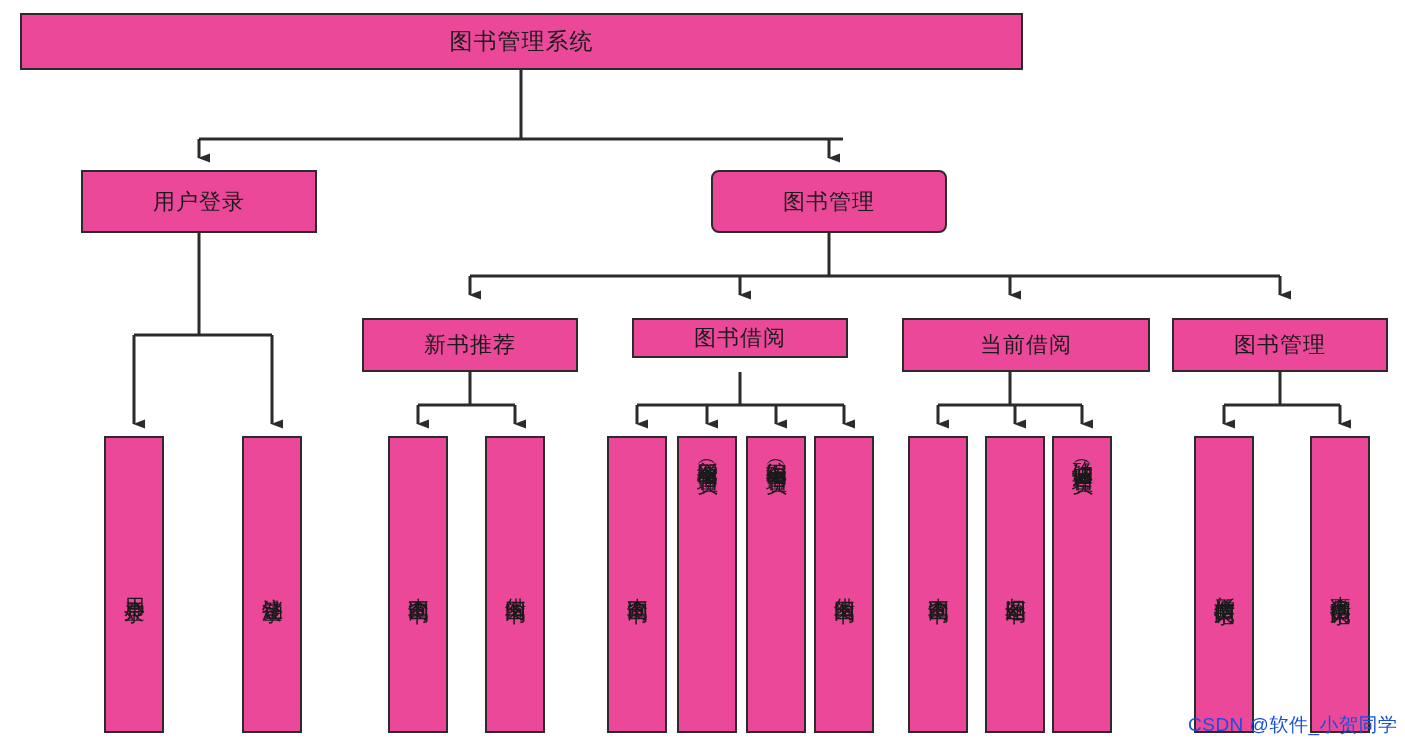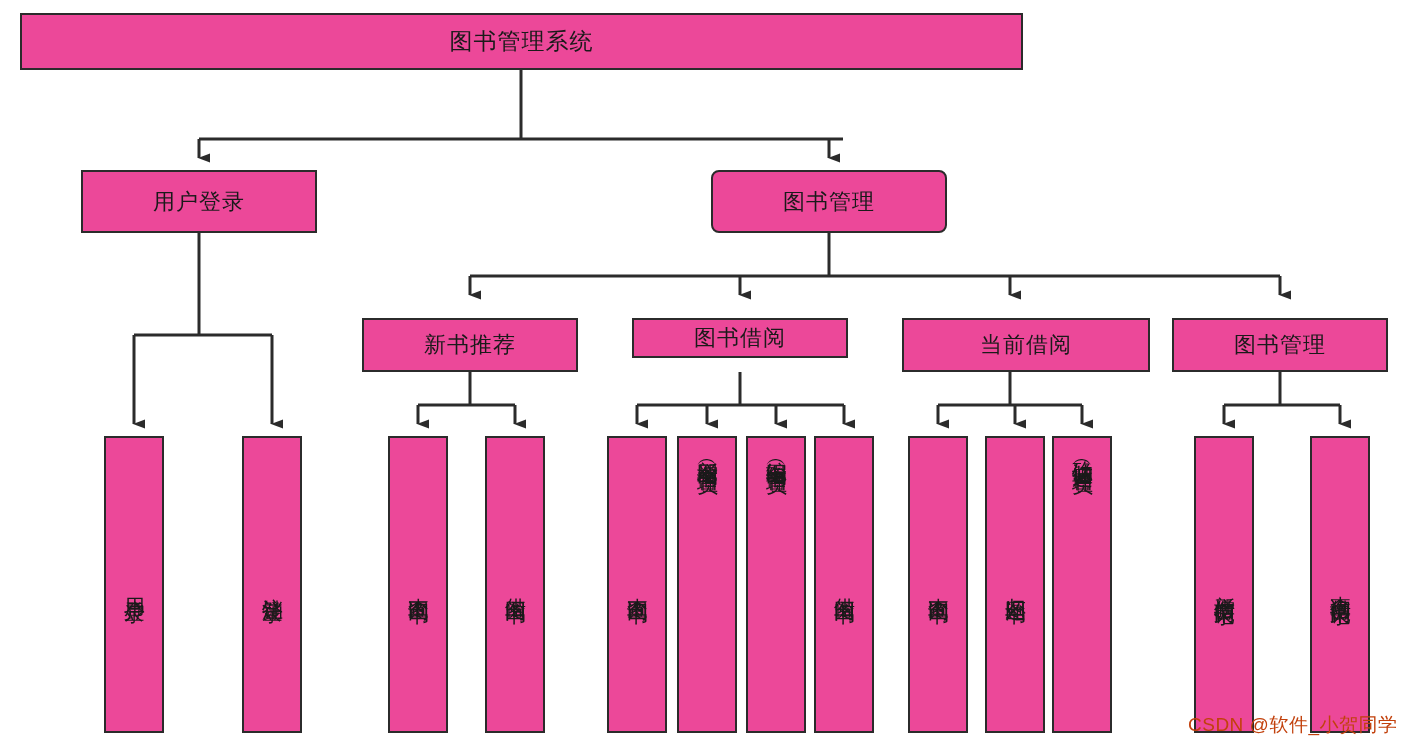--- a/index.html
+++ b/index.html
@@ -62,21 +62,21 @@
     padding-top: 6px;
   }
   .label {
     display: block;
   }
   .watermark {
     position: absolute;
     left: 1188px;
     top: 712px;
     font-size: 19px;
-    color: #c2410c;
+    color: #1d4ed8;
     letter-spacing: 0.5px;
     white-space: nowrap;
     z-index: 5;
     pointer-events: none;
   }
 </style>
 </head>
 <body>
 
 <div id="canvas">

